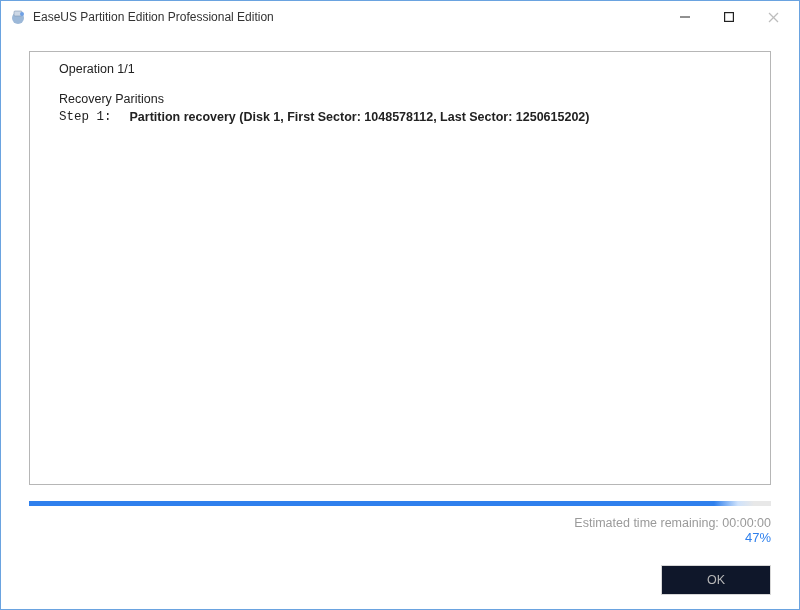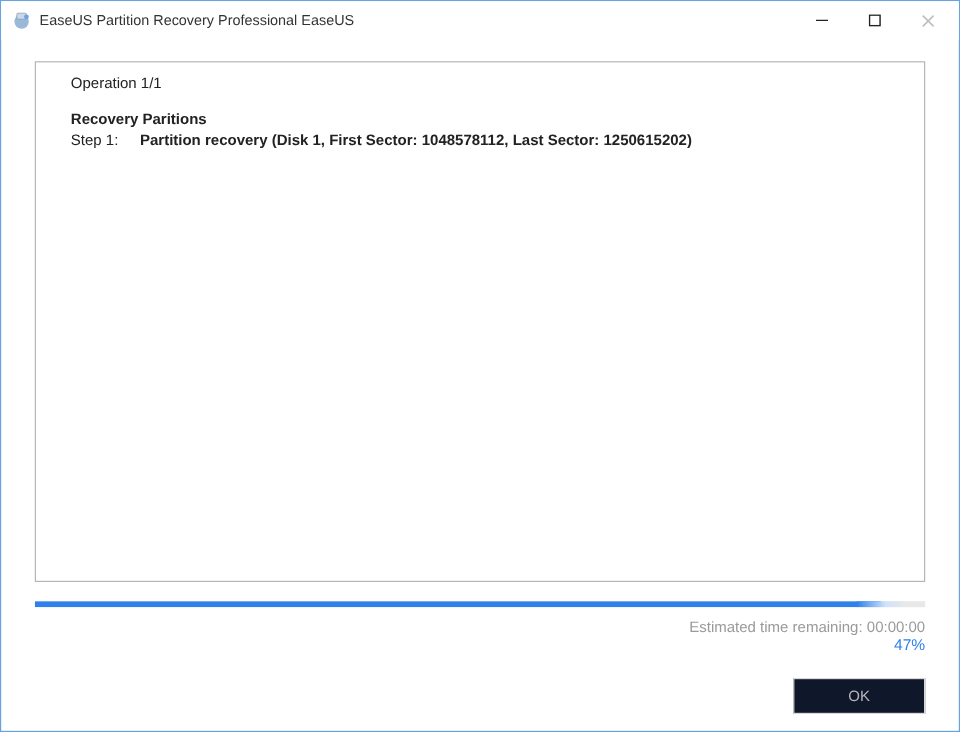--- a/index.html
+++ b/index.html
@@ -66,29 +66,30 @@
     color: #222;
     background: #ffffff;
     overflow: hidden;
   }
   .log-box .op-line {
     margin-bottom: 16px;
     font-size: 12.5px;
     color: #222;
   }
   .log-box .heading {
-    font-weight: bold;
+    font-weight: normal;
     margin-bottom: 4px;
   }
   .log-box .step-row {
     display: flex;
     gap: 18px;
   }
   .log-box .step-label {
     white-space: nowrap;
+    font-family: Liberation Mono, monospace;
   }
   .log-box .step-detail {
     font-weight: bold;
   }
 
   .progress-wrap {
     margin-top: 16px;
   }
   .progress-bar {
     width: 100%;
@@ -149,21 +150,21 @@
 <div class="window">
 
   <div class="titlebar">
     <span class="app-icon">
       <svg width="18" height="18" viewBox="0 0 18 18">
         <circle cx="9" cy="10" r="6" fill="#9cb8d8"></circle>
         <rect x="5" y="3" width="8" height="5" rx="1" fill="#cdd8e6" stroke="#7f98b3" stroke-width="0.6"></rect>
         <circle cx="13" cy="6" r="2" fill="#6fa1e6"></circle>
       </svg>
     </span>
-    <span class="title">EaseUS Partition Recovery Professional EaseUS</span>
+    <span class="title">EaseUS Partition Edition Professional Edition</span>
     <span class="spacer"></span>
     <div class="win-controls">
       <div class="win-btn">
         <svg width="10" height="10" viewBox="0 0 10 10">
             <line x1="0" y1="5" x2="10" y2="5" stroke="#222" stroke-width="1"></line>
           </svg>
       </div>
       <div class="win-btn">
         <svg width="10" height="10" viewBox="0 0 10 10">
             <rect x="0.5" y="0.5" width="9" height="9" fill="none" stroke="#222" stroke-width="1.4"></rect>

